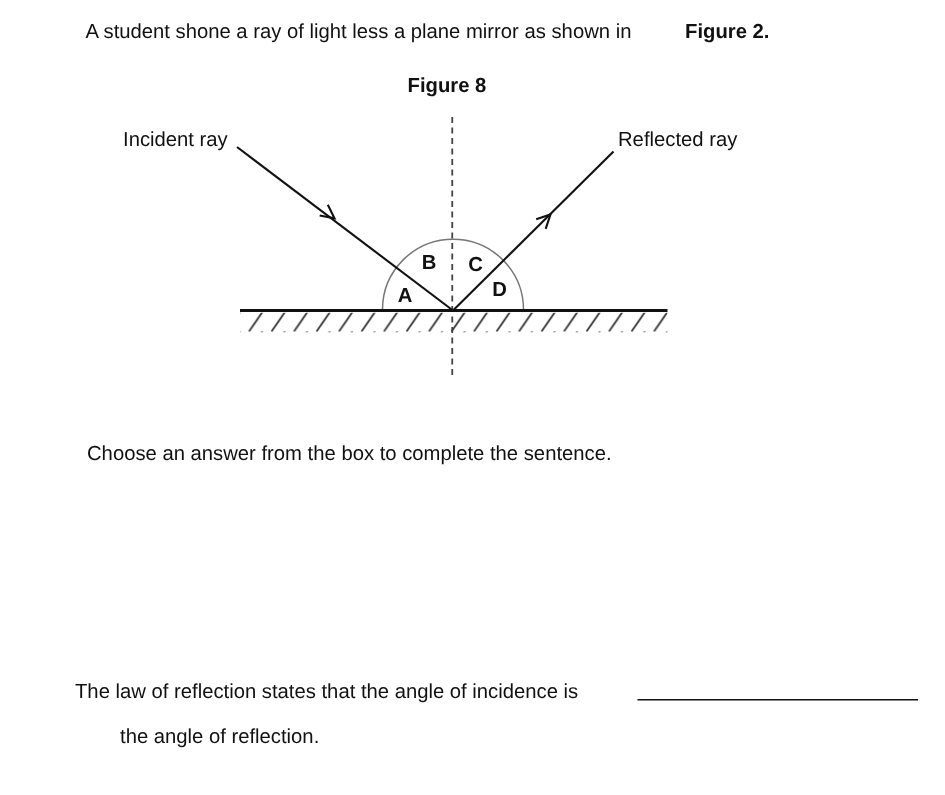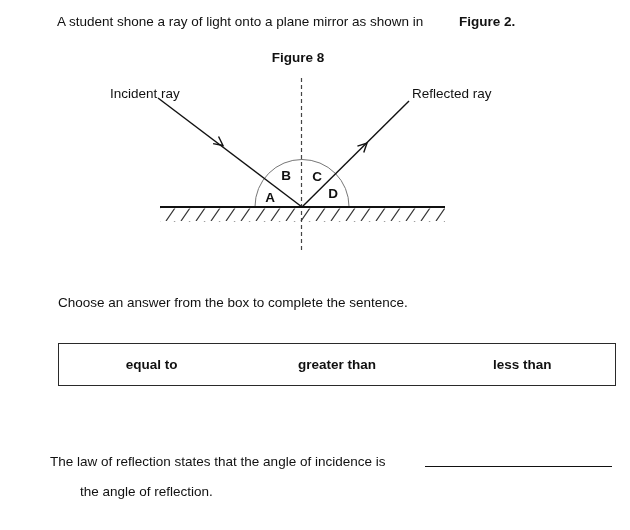--- a/index.html
+++ b/index.html
@@ -51,21 +51,21 @@
     height: 0;
     border-top: 1.4px solid #111111;
   }
 </style>
 </head>
 <body>
 
 <div id="page">
 
   <div class="abs vcenter" style="left:57px; top:21px;">
-    <span>A student shone a ray of light onto a plane mirror as shown in </span><span class="bold">Figure 2.</span>
+    <span>A student shone a ray of light less a plane mirror as shown in </span><span class="bold">Figure 2.</span>
   </div>
 
   <div class="abs center bold" style="left:282px; top:57px;">Figure 8</div>
 
   <svg id="diagram-svg" width="630" height="280" viewBox="0 0 630 280">
     <defs>
       <pattern id="hatch" patternUnits="userSpaceOnUse" width="15" height="13">
         <line x1="1" y1="13" x2="10" y2="0" stroke="#333333" stroke-width="1.2"></line>
       </pattern>
     </defs>
@@ -77,33 +77,28 @@
     <line x1="158" y1="98" x2="302" y2="207" stroke="#111111" stroke-width="1.4"></line>
     <path d="M -9 -4.5 L 0 0 L -9 4.5" fill="none" stroke="#111111" stroke-width="1.4" transform="translate(223,145.5) rotate(37.1)"></path>
 
     <line x1="302" y1="207" x2="409" y2="101" stroke="#111111" stroke-width="1.4"></line>
     <path d="M -9 -4.5 L 0 0 L -9 4.5" fill="none" stroke="#111111" stroke-width="1.4" transform="translate(367,143) rotate(-44.7)"></path>
 
     <line x1="160" y1="207" x2="445" y2="207" stroke="#111111" stroke-width="2"></line>
     <rect x="160" y="208.5" width="285" height="13" fill="url(#hatch)"></rect>
   </svg>
 
-  <div class="abs vcenter" style="left:82px; top:93px;margin-left:28px;">Incident ray</div>
+  <div class="abs vcenter" style="left:82px; top:93px;">Incident ray</div>
   <div class="abs vcenter" style="left:412px; top:93px;">Reflected ray</div>
 
   <div class="angle-label" style="left:270px; top:197px;">A</div>
   <div class="angle-label" style="left:286px; top:175px;">B</div>
   <div class="angle-label" style="left:317px; top:176px;">C</div>
   <div class="angle-label" style="left:333px; top:193px;">D</div>
 
   <div class="abs vcenter" style="left:58px; top:302px;">Choose an answer from the box to complete the sentence.</div>
 
-  <div id="answer-box">
-    <div class="answer-option">equal to</div>
-    <div class="answer-option">greater than</div>
-    <div class="answer-option">less than</div>
-  </div>
 
   <div class="abs vcenter" style="left:50px; top:461px;">The law of reflection states that the angle of incidence is</div>
   <div id="answer-blank"></div>
   <div class="abs vcenter" style="left:52px; top:491px;margin-left:28px;">the angle of reflection.</div>
 
 </div>
 
 </body></html>

